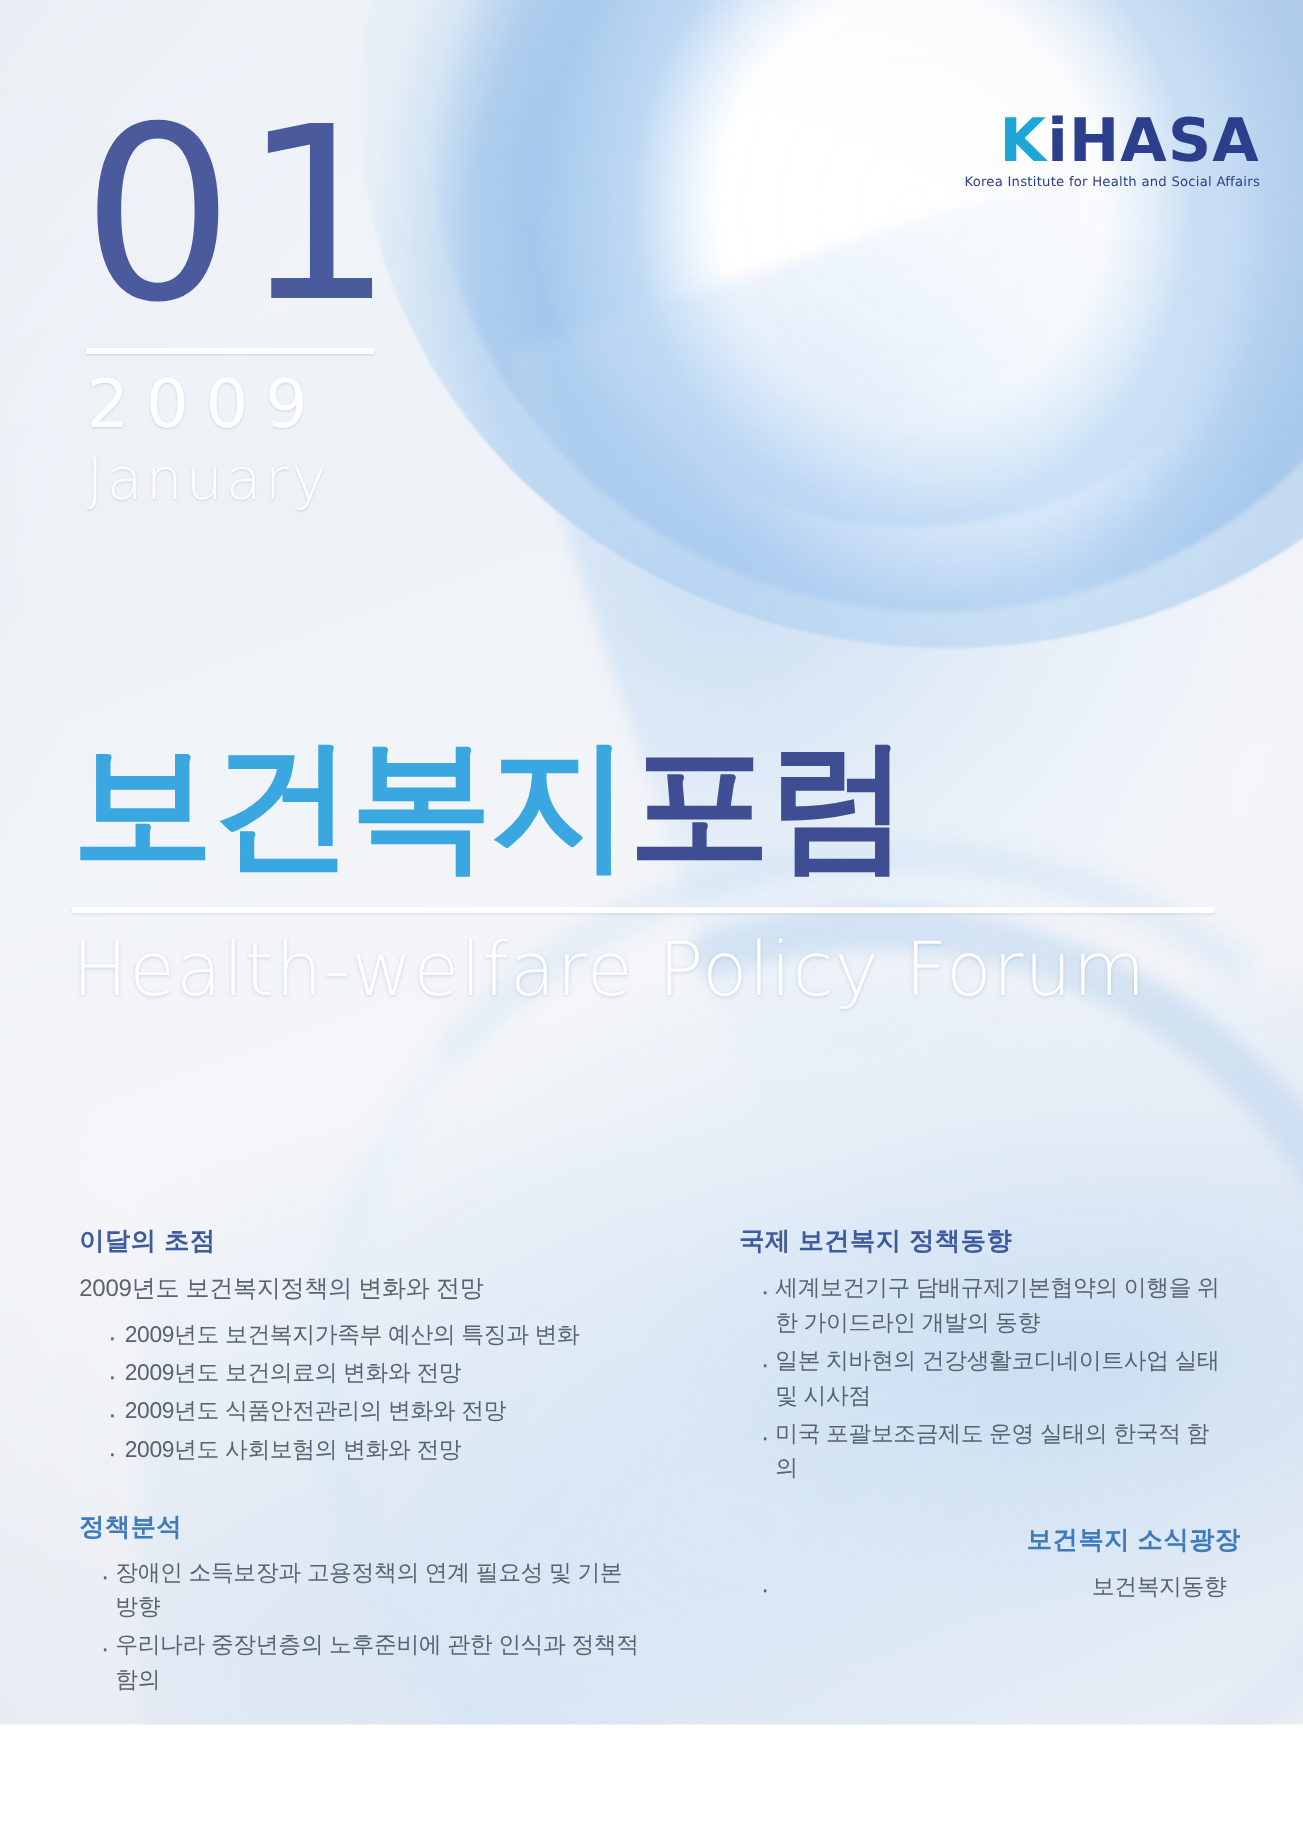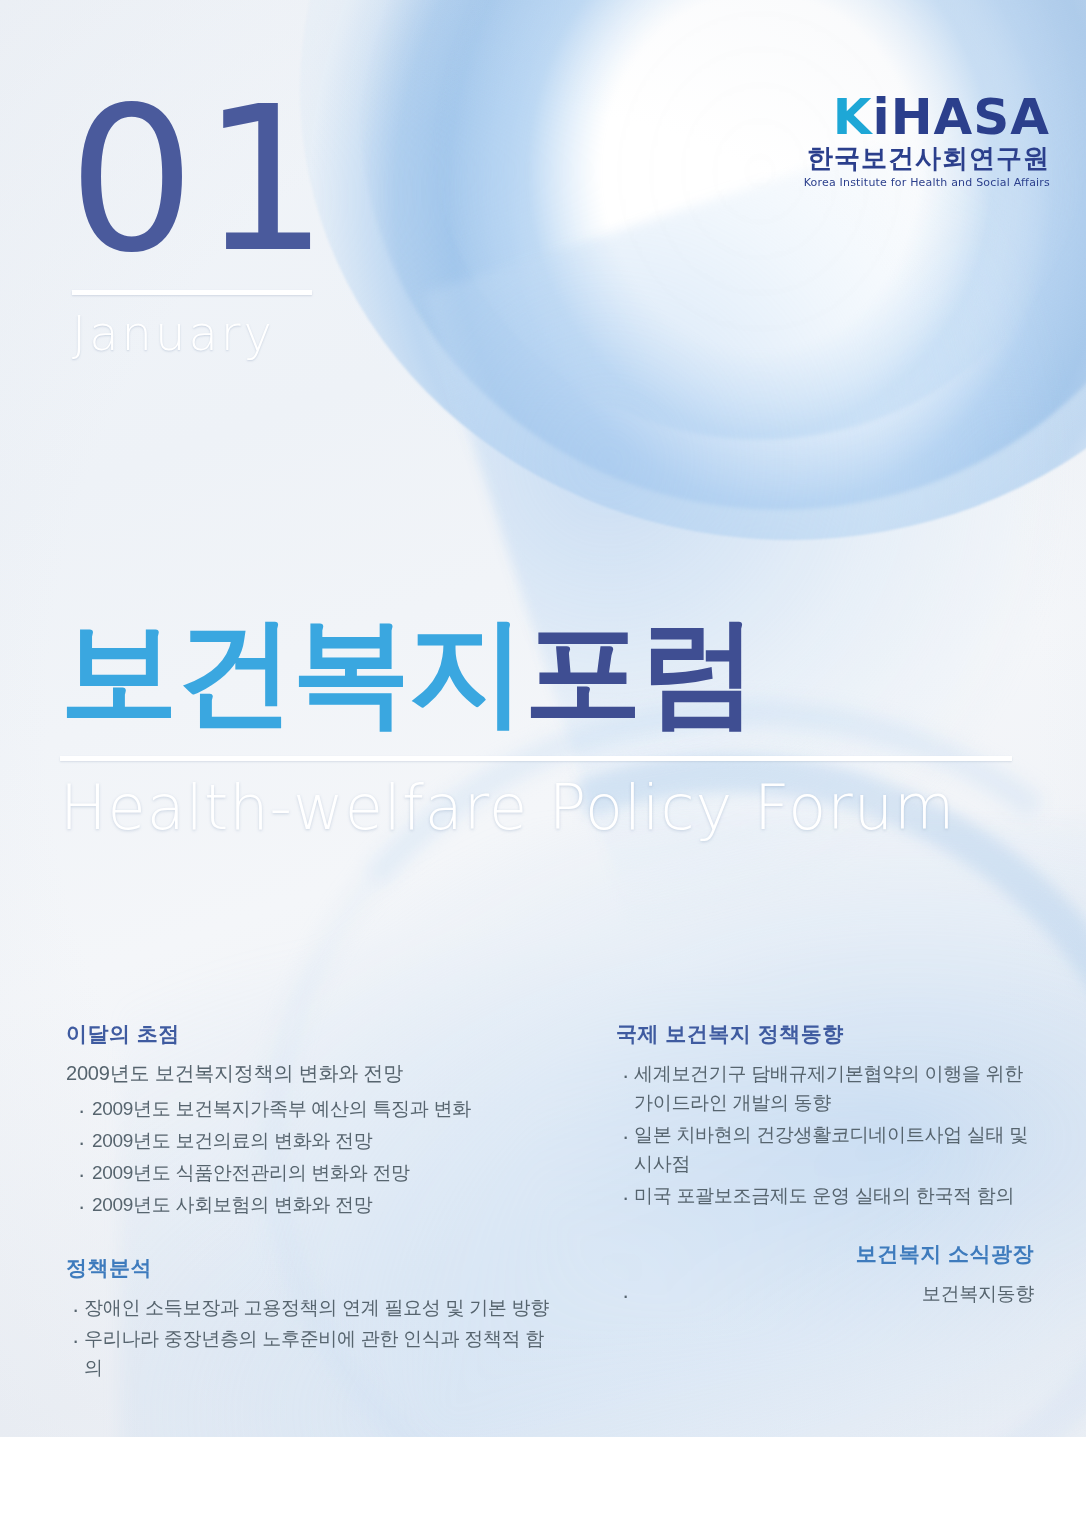--- a/index.html
+++ b/index.html
@@ -216,21 +216,21 @@
   }
   .sec-title.navy { color: #3f5ba0; }
   .sec-sub {
     font-size: 20px;
     color: #56646e;
     margin: 0 0 8px 0;
     letter-spacing: -0.2px;
   }
   ul.items {
     list-style: none;
-    margin: 0;
+    margin: 12px;
     padding: 0;
   }
   ul.items li {
     position: relative;
     font-size: 19px;
     color: #56646e;
     line-height: 1.52;
     padding-left: 18px;
     margin: 0 0 3px 0;
     letter-spacing: -0.3px;
@@ -258,26 +258,26 @@
   <div class="swirl ring3"></div>
   <div class="swirl-tail"></div>
   <div class="swirl-lower"></div>
   <div class="swirl-arc"></div>
   <div class="swirl-arc2"></div>
   <div class="vignette"></div>
 
   <div class="issue-block">
     <div class="issue-number">01</div>
     <div class="issue-rule"></div>
+    <div class="issue-year">2009</div>
     <div class="issue-month">January</div>
   </div>
 
   <div class="logo">
     <div class="logo-word"><span class="accent">K</span><span>iHASA</span></div>
-    <div class="logo-kr">한국보건사회연구원</div>
     <div class="logo-en">Korea Institute for Health and Social Affairs</div>
   </div>
 
   <div class="title-block">
     <div class="title-kr"><span class="cyan">보건복지</span><span>포럼</span></div>
     <div class="title-rule"></div>
     <div class="title-en">Health-welfare Policy Forum</div>
   </div>
 
   <div class="contents">

